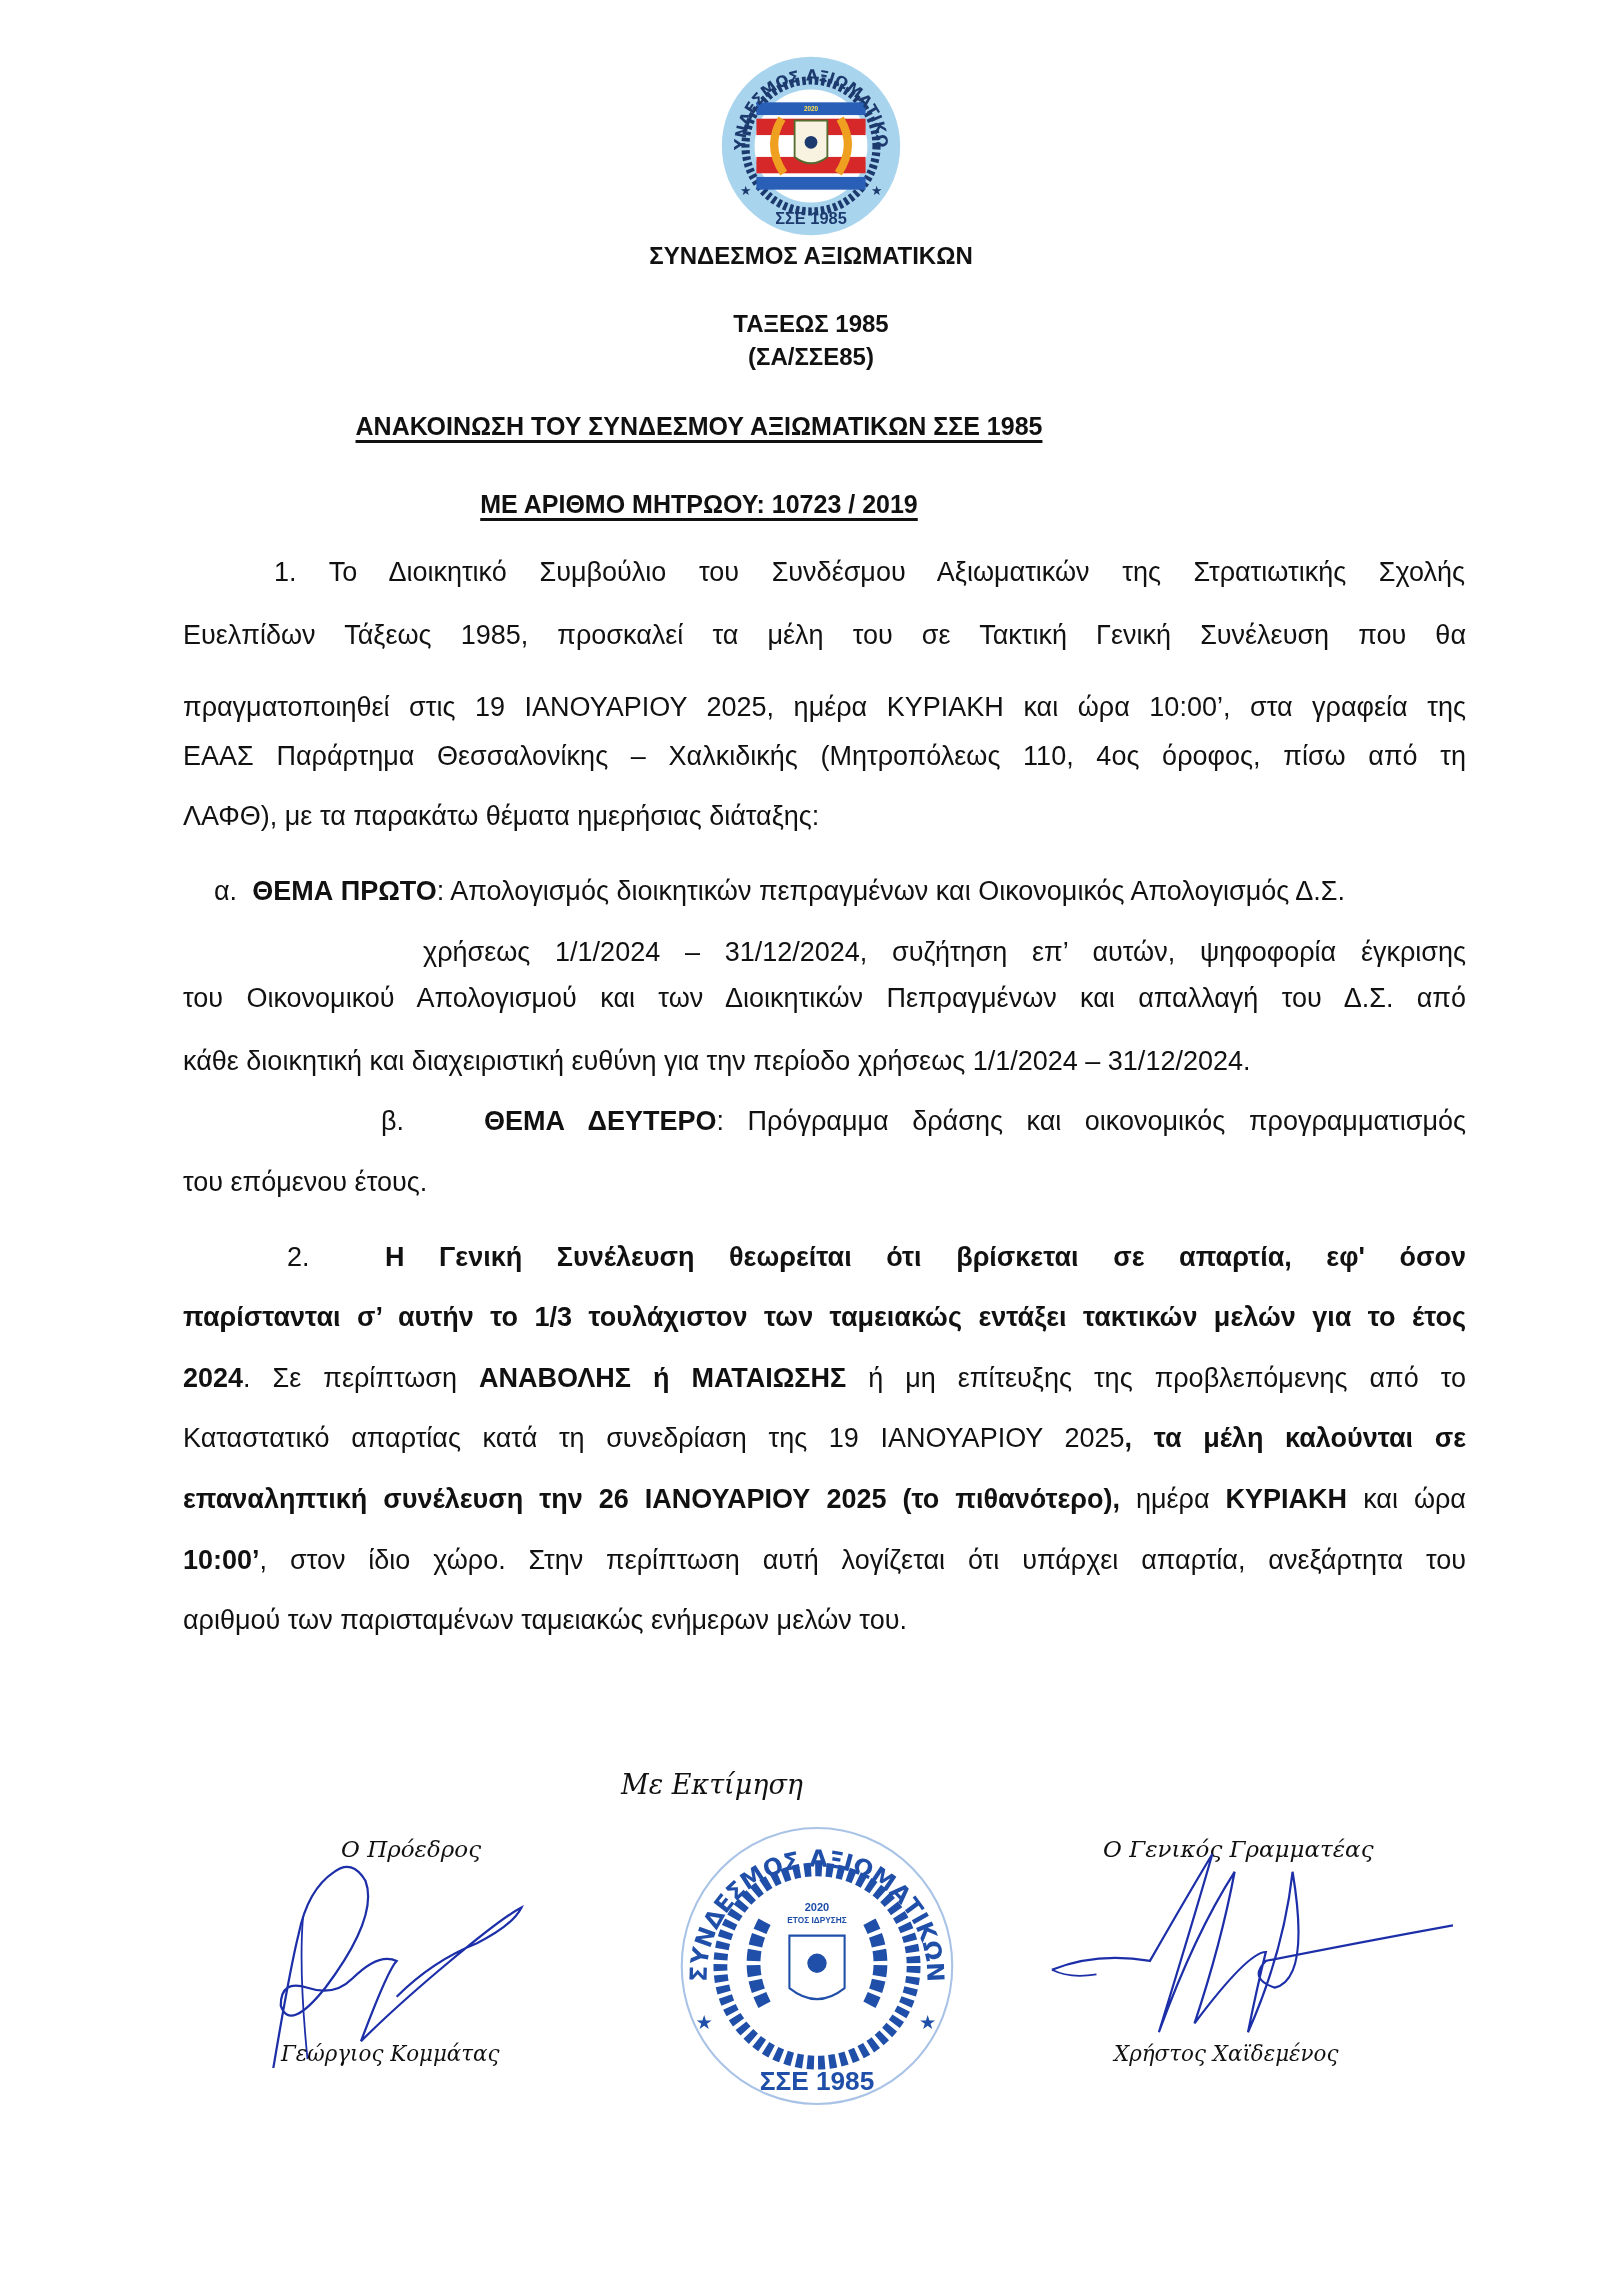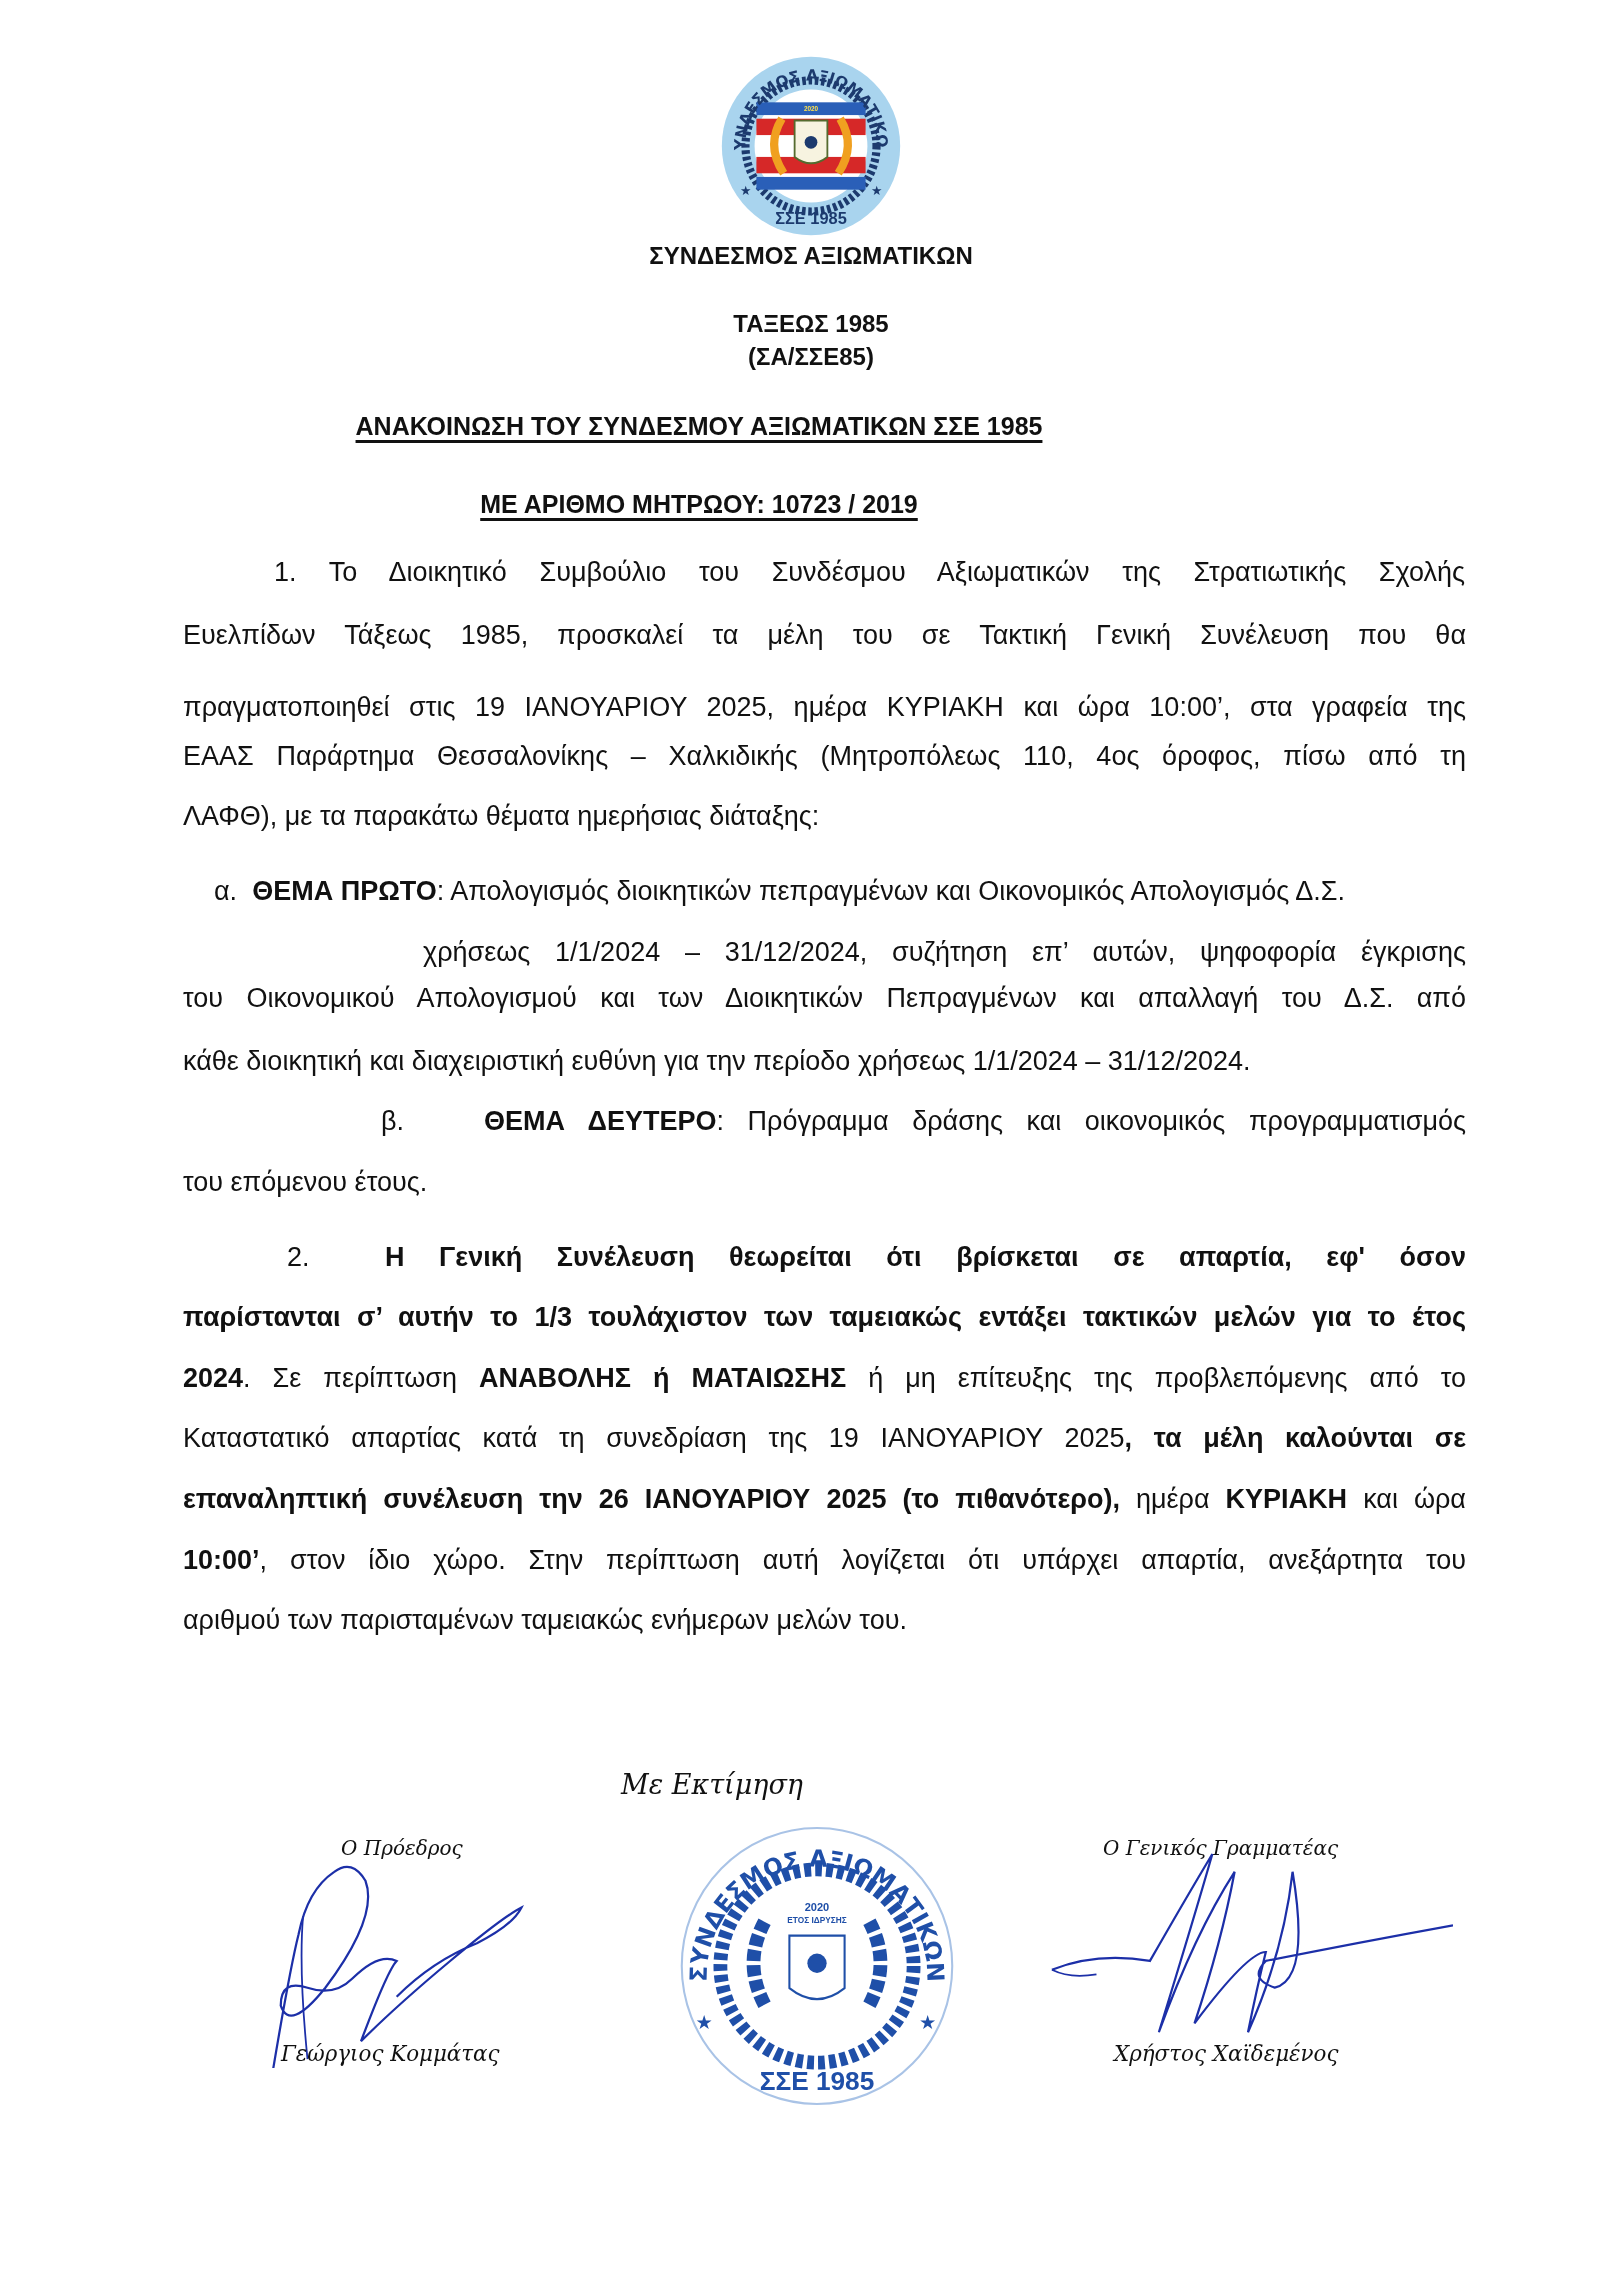--- a/index.html
+++ b/index.html
@@ -21,21 +21,21 @@
   .title-1 { top: 412px; }
   .title-2 { top: 490px; }
 
   .line { position: absolute; font-size: 27px; white-space: nowrap; line-height: 36px; }
   .just { left: 183px; width: 1283px; text-align: justify; text-align-last: justify; }
   .b { font-weight: bold; }
 
   .closing { position: absolute; top: 1769px; left: 0; width: 1424px; text-align: center;
              font-family: "DejaVu Serif", "Liberation Serif", serif; font-style: italic; font-size: 27px; }
   .sig-role { position: absolute; top: 1836px; font-family: "DejaVu Serif", "Liberation Serif", serif;
-              font-style: italic; font-size: 20px; }
+              font-style: italic; font-size: 23px; }
   .sig-name { position: absolute; top: 2041px; font-family: "DejaVu Serif", "Liberation Serif", serif;
               font-style: italic; font-size: 21.4px; }
   .signature { position: absolute; }
   .seal-bottom { position: absolute; left: 679px; top: 1825px; width: 276px; height: 282px; }
 </style>
 </head>
 <body>
 
 <div class="page">
 

